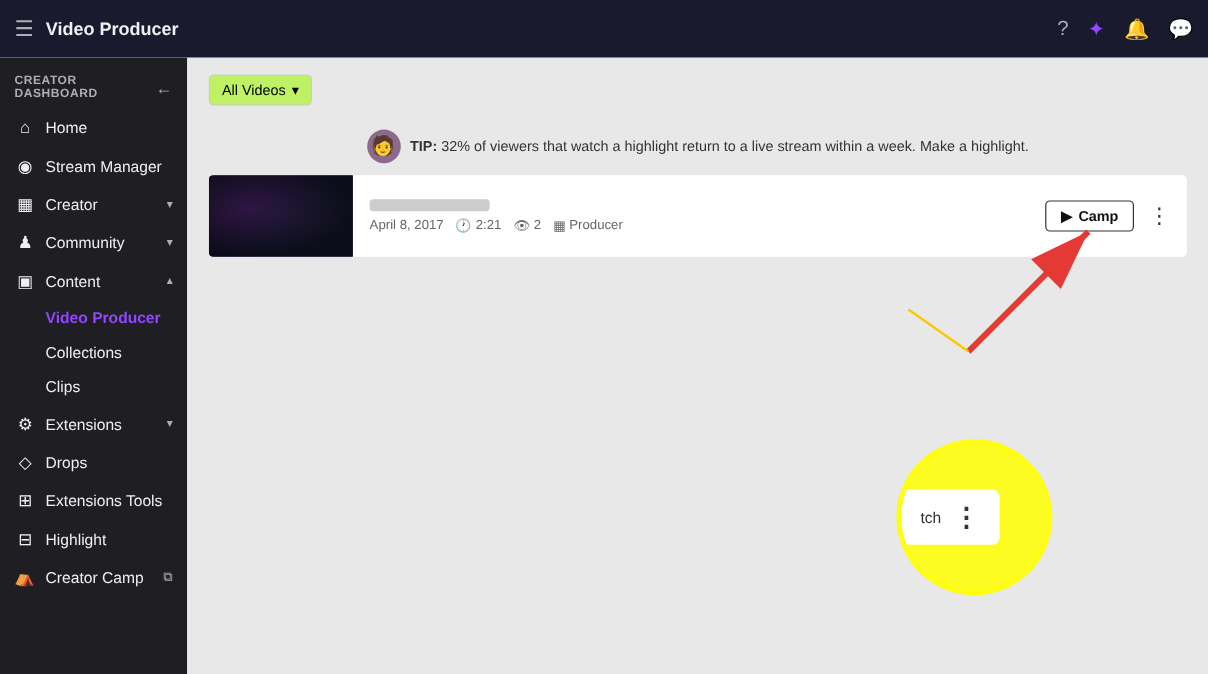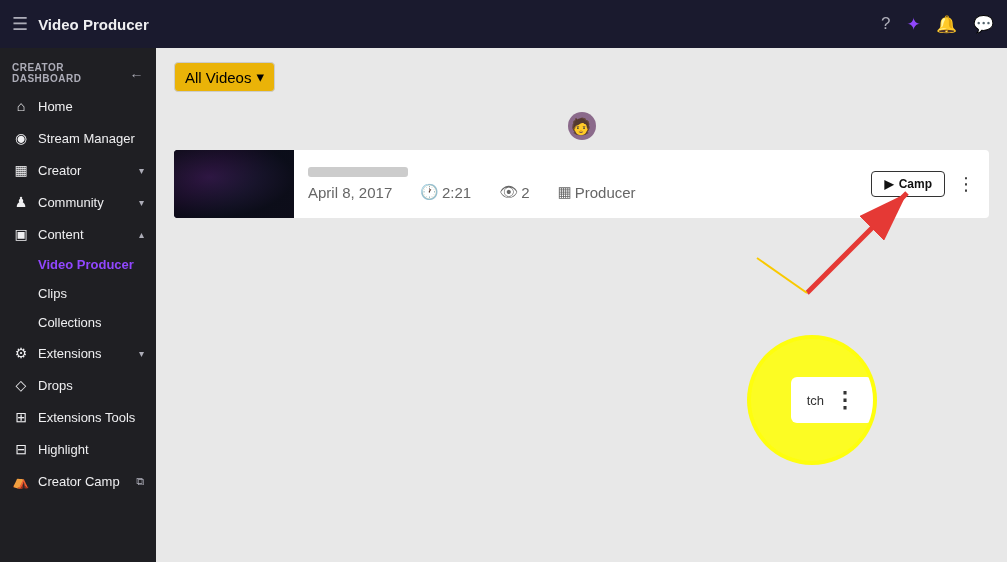--- a/index.html
+++ b/index.html
@@ -139,25 +139,25 @@
     }
 
     
     .filter-bar {
       padding: 14px 18px;
       display: flex;
       align-items: center;
       gap: 10px;
     }
     .filter-dropdown {
-      background: #eab308;
+      background: #bef264;
       border: 1px solid #ccc;
       border-radius: 4px;
       padding: 5px 10px;
-      font-size: 15px;
+      font-size: 12px;
       display: flex;
       align-items: center;
       gap: 5px;
       cursor: pointer;
     }
 
     
     .tip-banner {
       display: flex;
       align-items: center;
@@ -224,22 +224,22 @@
     .video-title-bar {
       width: 100px;
       height: 10px;
       background: #ccc;
       border-radius: 3px;
       margin-bottom: 6px;
     }
     .video-meta {
       display: flex;
       align-items: center;
-      gap: 28px;
-      font-size: 15px;
+      gap: 10px;
+      font-size: 11px;
       color: #666;
     }
     .video-meta-item {
       display: flex;
       align-items: center;
       gap: 3px;
     }
     .video-actions {
       display: flex;
       align-items: center;
@@ -266,29 +266,29 @@
       cursor: pointer;
       font-size: 18px;
       color: #333;
       padding: 4px;
       line-height: 1;
     }
 
     
     .zoom-overlay {
       position: absolute;
-      bottom: 97px;
+      bottom: 66px;
       right: 130px;
       width: 130px;
       height: 130px;
       border-radius: 50%;
       background: rgba(255,255,0,0.85);
       display: flex;
       align-items: center;
-      justify-content: flex-end;
+      justify-content: flex-start;
       border: 4px solid rgba(255,255,0,0.6);
       overflow: hidden;
     }
     .zoom-content {
       background: #fff;
       border-radius: 6px;
       padding: 10px 16px;
       display: flex;
       align-items: center;
       gap: 10px;
@@ -384,25 +384,25 @@
         <span>Content</span>
       </div>
       <span class="chevron">▴</span>
     </div>
 
     <div class="sidebar-sub-item active">
       <span>Video Producer</span>
     </div>
 
     <div class="sidebar-sub-item">
+      <span>Collections</span>
+    </div>
+
+    <div class="sidebar-sub-item">
       <span>Clips</span>
-    </div>
-
-    <div class="sidebar-sub-item">
-      <span>Collections</span>
     </div>
 
     <div class="sidebar-item">
       <div class="sidebar-item-left">
         <span class="sidebar-icon">⚙</span>
         <span>Extensions</span>
       </div>
       <span class="chevron">▾</span>
     </div>
 
@@ -443,20 +443,23 @@
       <div class="filter-dropdown">
         <span>All Videos</span>
         <span>▾</span>
       </div>
     </div>
 
     <div class="tip-banner">
       <div class="tip-avatar">
         <span class="tip-avatar-face">🧑</span>
       </div>
+      <span class="tip-text">
+        <strong>TIP:</strong> <span>32% of viewers that watch a highlight return to a live stream within a week. Make a highlight.</span>
+      </span>
     </div>
 
     <div class="video-item">
       <div class="video-thumbnail">
         <div class="video-thumbnail-inner">
           <div class="video-thumbnail-overlay"></div>
         </div>
       </div>
       <div class="video-info">
         <div class="video-title-bar"></div>

